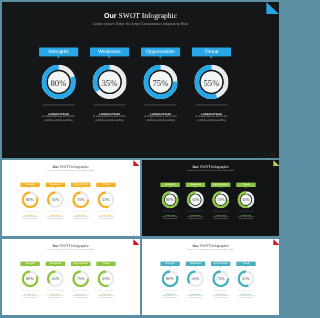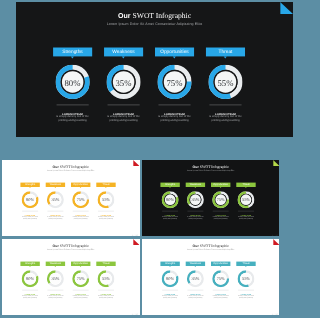--- a/index.html
+++ b/index.html
@@ -20,21 +20,21 @@
   .badge-arrow{position:absolute;left:50%;margin-left:-3.4px;top:18.2px;width:0;height:0;border-left:3.4px solid transparent;border-right:3.4px solid transparent;border-top:4.2px solid #28a7e8;}
   .donut{position:absolute;left:4.95px;top:35px;width:69.1px;height:69.1px;}
   .donut svg{display:block;width:69.1px;height:69.1px;}
   .pct{position:absolute;left:0;top:0;width:69.1px;height:69.1px;display:flex;align-items:center;justify-content:center;font-family:"Liberation Serif",serif;font-size:17.6px;padding-top:4.6px;box-sizing:border-box;}
   .divider{position:absolute;left:7px;top:115.4px;width:65px;height:1.6px;}
   .ltitle{position:absolute;left:-10px;right:-10px;top:132px;text-align:center;font-size:5.45px;line-height:7px;font-weight:bold;letter-spacing:.35px;white-space:nowrap;}
   .ltext{position:absolute;left:3.5px;width:72px;top:137.2px;text-align:center;font-size:5.45px;line-height:7.6px;}
   .pagenum{position:absolute;right:6px;bottom:1px;font-size:7.4px;letter-spacing:1.2px;}
 
   
-  .main-wrap{position:absolute;left:16px;top:2px;width:277px;height:135px;overflow:hidden;}
+  .main-wrap{position:absolute;left:2px;top:2px;width:277px;height:157px;overflow:hidden;}
   
   .thumb{position:absolute;overflow:hidden;}
   .thumb .inner{position:absolute;left:0;top:0;overflow:hidden;}
 </style>
 </head>
 <body>
 
 <div class="page">
   <div class="main-wrap">
       <div class="slide" style="background: rgb(21, 22, 23); transform: scale(0.494643) translateZ(0px);">

